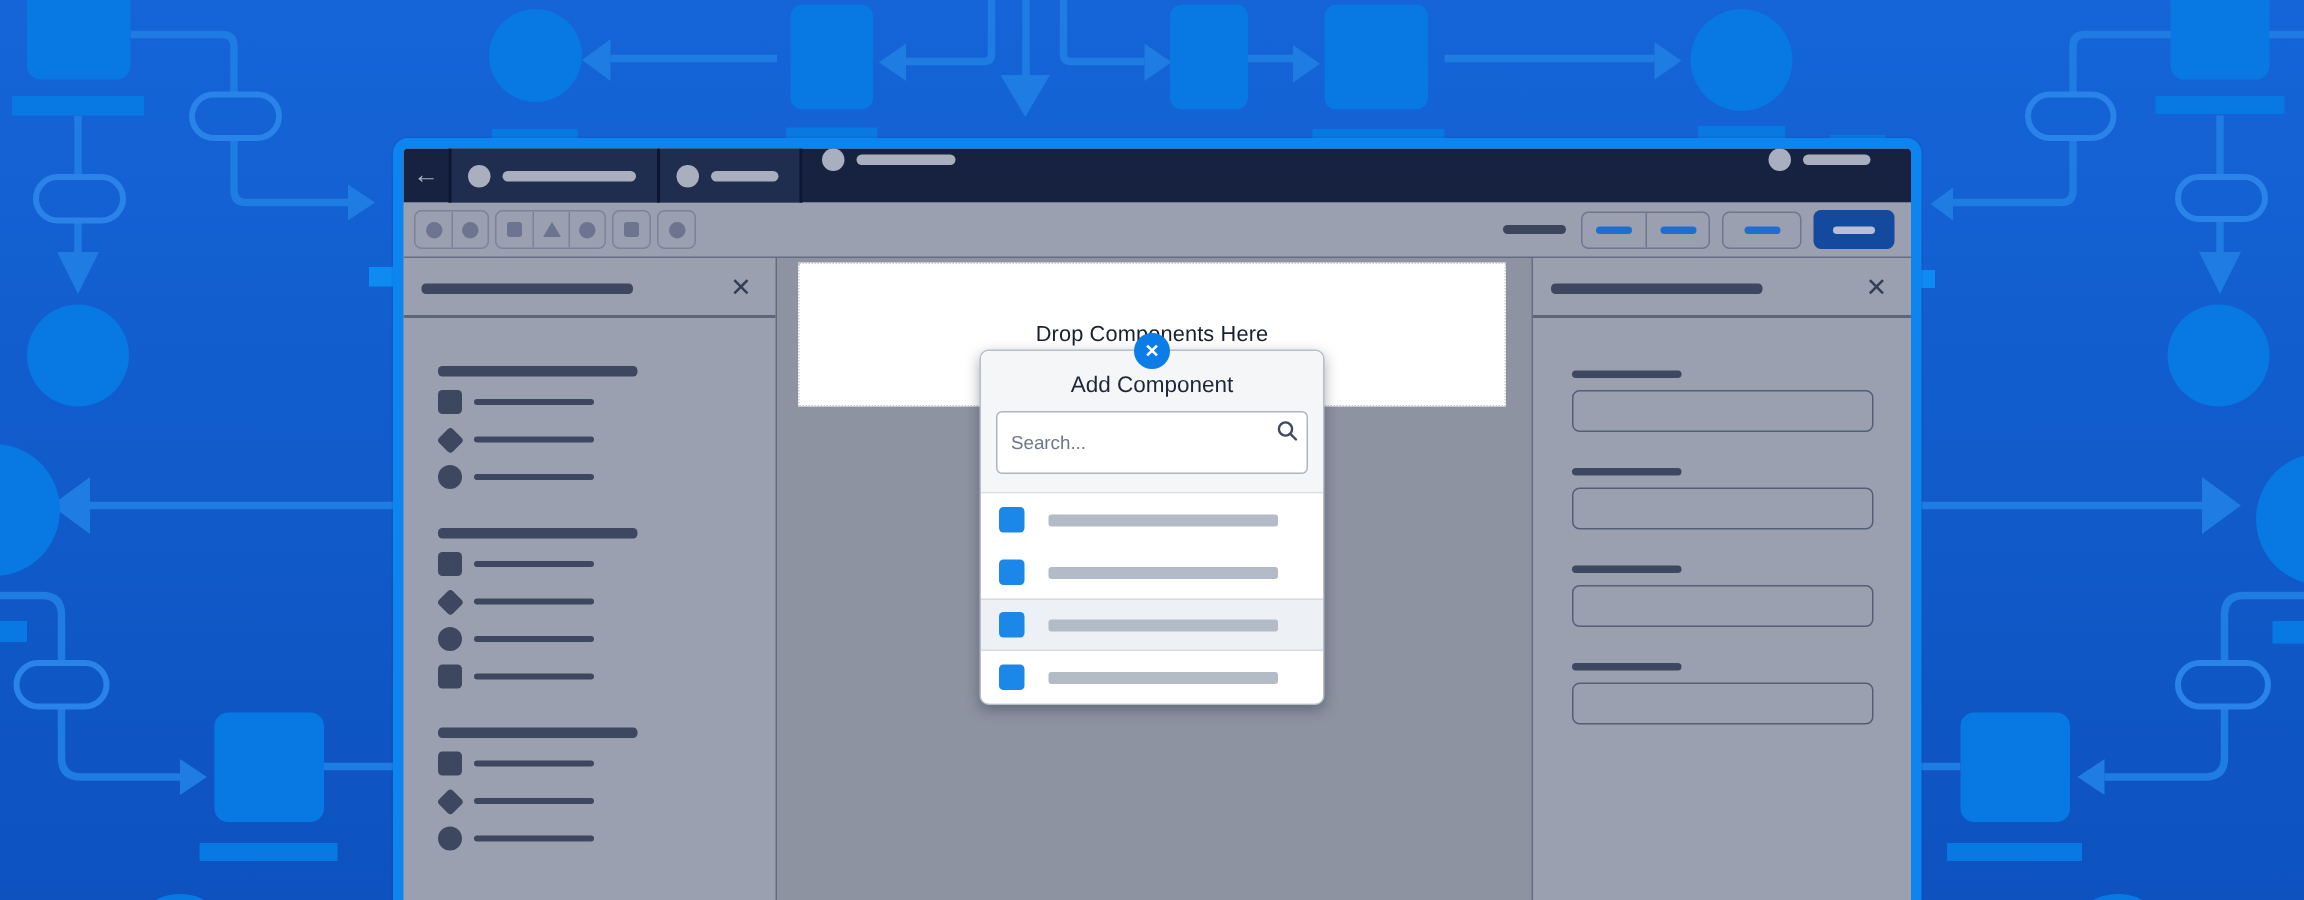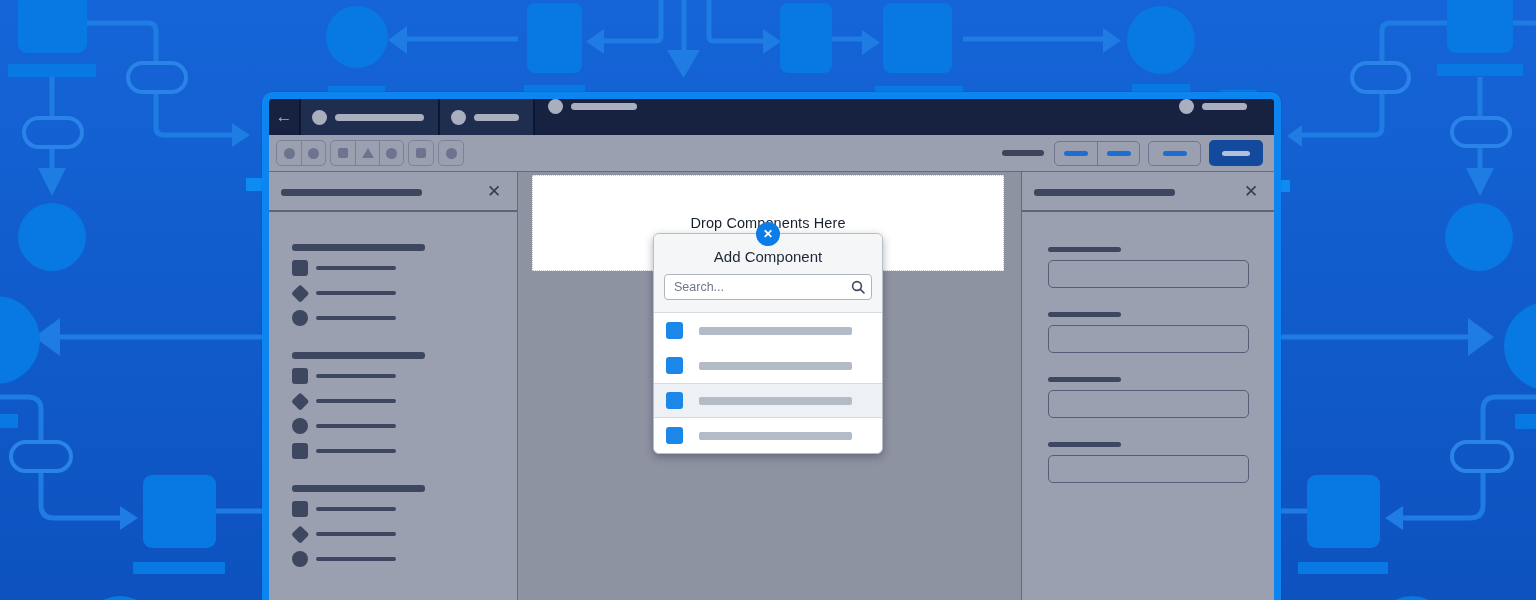--- a/index.html
+++ b/index.html
@@ -86,21 +86,21 @@
   
   .popover{ position:absolute; left:135px; top:61px; width:230px; background:#ffffff;
     border:1px solid #b8bec8; border-radius:6px; box-shadow:0 3px 9px rgba(18,28,48,0.35); }
   .popover-badge{ position:absolute; left:50%; top:-12px; transform:translateX(-50%);
     width:24px; height:24px; border-radius:50%; background:#0c7ce6; border:none; color:#ffffff;
     font-size:12px; font-weight:bold; line-height:24px; text-align:center; padding:0; z-index:3; }
   .popover-header{ background:#f4f6f8; border-bottom:1px solid #d7dbe1; border-radius:6px 6px 0 0;
     padding:14px 10px 12px 10px; }
   .popover-title{ text-align:center; font-size:15px; color:#1d2737; margin-bottom:9px; }
   .search-wrap{ position:relative; }
-  .search-input{ width:100%; height:26px; border:1px solid #aeb5c1; border-radius:4px;
+  .search-input{ width:100%; height:42px; border:1px solid #aeb5c1; border-radius:4px;
     padding:0 26px 0 9px; font-size:12.5px; color:#3c4659; background:#ffffff; outline:none;
     font-family:"Liberation Sans", sans-serif; }
   .search-input::placeholder{ color:#6e7889; opacity:1; }
   .search-icon{ position:absolute; right:7px; top:6px; width:14px; height:14px; }
   .pop-list{ border-radius:0 0 6px 6px; overflow:hidden; }
   .pop-row{ height:35px; display:flex; align-items:center; padding-left:12px; background:#ffffff; }
   .pop-row.highlighted{ background:#edf0f4; border-top:1px solid #d7dbe1; border-bottom:1px solid #d7dbe1; }
   .pop-square{ width:17px; height:17px; border-radius:3px; background:#1b87e8; flex:0 0 auto; }
   .pop-bar{ width:153px; height:8px; border-radius:2px; background:#b3bbc7; margin-left:16px; }
 </style>

